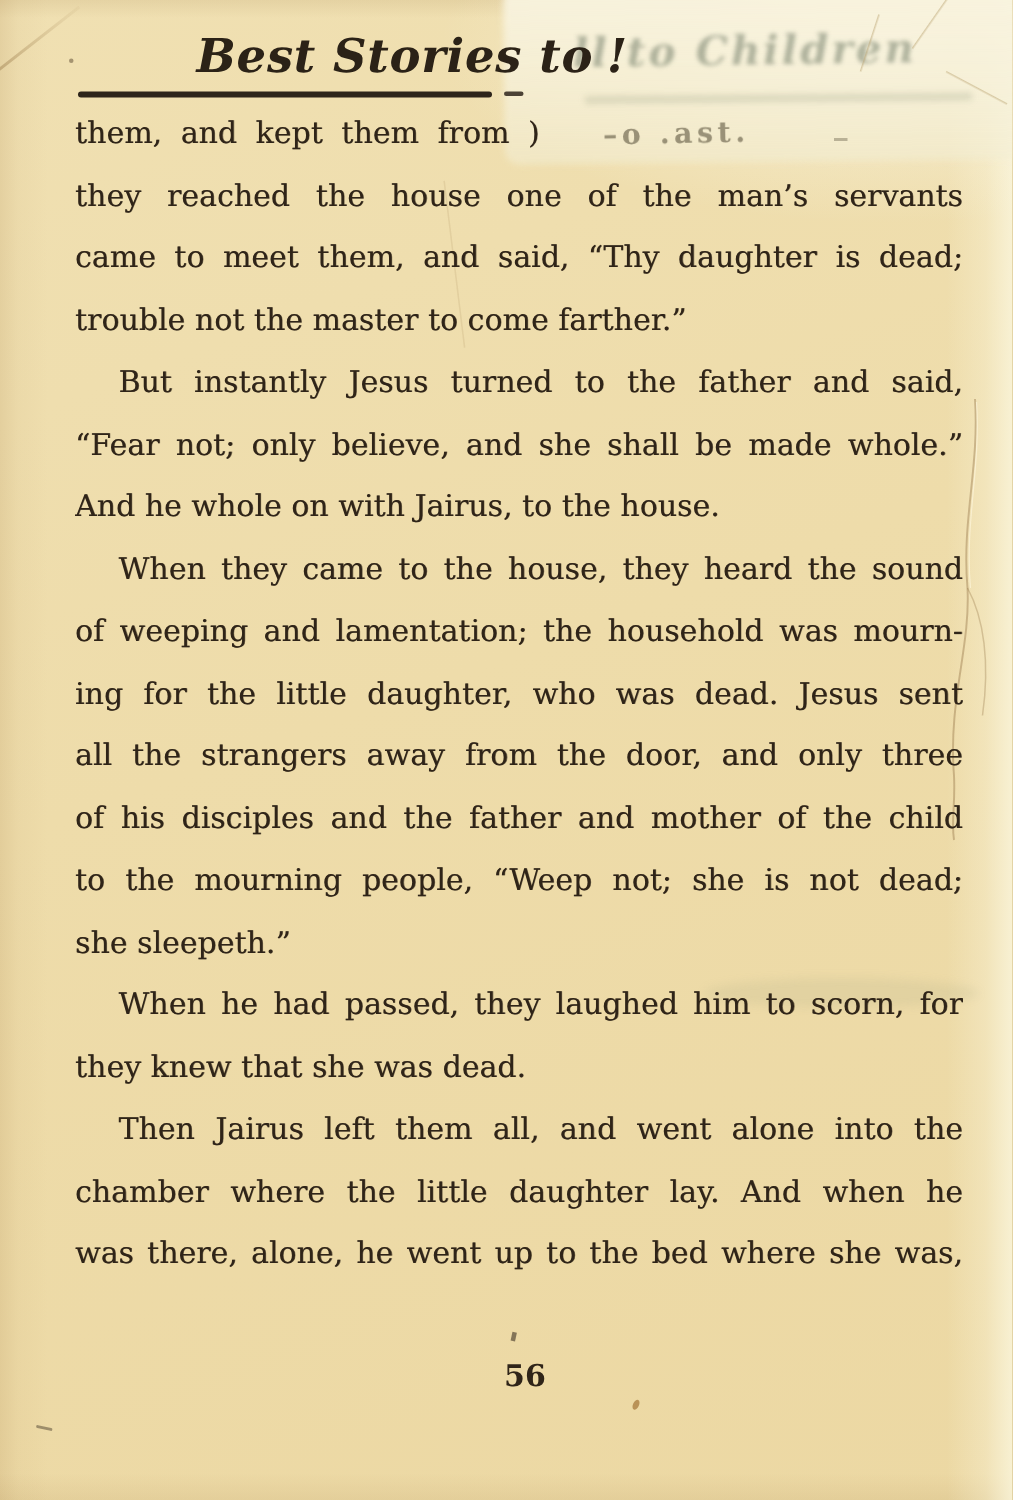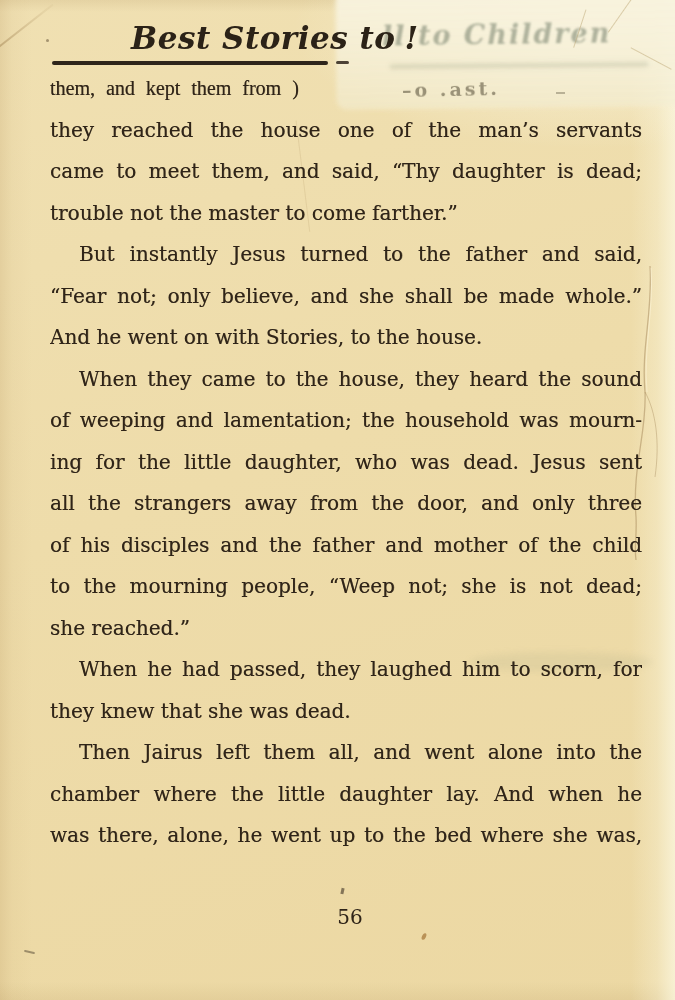--- a/index.html
+++ b/index.html
@@ -55,25 +55,25 @@
 
   
   .text-block {
     position:absolute; left:50px; top:68px; width:592px; z-index:3;
     font-size:20px; line-height:41.5px; color:#2f2418;
     text-shadow:0.35px 0 0.3px rgba(47,36,24,0.55);
   }
   .line { height:41.5px; overflow:hidden; text-align:justify; text-align-last:justify; }
   .line.indent { padding-left:29px; }
   .line.end { text-align-last:left; }
-  .line.partial { text-align-last:left; word-spacing:6px;font-family:Liberation Serif, serif; }
+  .line.partial { text-align-last:left; word-spacing:6px; }
 
   .page-number {
     position:absolute; left:50px; top:905px; width:600px; z-index:3;
-    text-align:center; font-size:20px; font-weight:400; color:#2f2418;
+    text-align:center; font-size:20px; font-weight:700; color:#2f2418;
   }
 
   
   .crease-tl { position:absolute; left:-4px; top:48px; width:72px; height:1.6px; z-index:2;
     background:linear-gradient(to right, rgba(151,119,70,0.45), rgba(151,119,70,0.05));
     transform:rotate(-38deg); transform-origin:left center; }
   .crease-mid { position:absolute; left:296px; top:120px; width:112px; height:1.2px; z-index:2;
     background:rgba(160,128,80,0.16); transform:rotate(83deg); transform-origin:left center; }
   .wrinkle { position:absolute; height:1.4px; background:rgba(187,166,116,0.5); z-index:2; filter:blur(0.4px); }
   .w1 { left:596px; top:8px;  width:58px; transform:rotate(-55deg); }
@@ -109,28 +109,28 @@
   <div class="rule"></div>
   <div class="rule-dash"></div>
 
   <div class="text-block">
     <div class="line partial">them, and kept them from )</div>
     <div class="line">they reached the house one of the man’s servants</div>
     <div class="line">came to meet them, and said, “Thy daughter is dead;</div>
     <div class="line end">trouble not the master to come farther.”</div>
     <div class="line indent">But instantly Jesus turned to the father and said,</div>
     <div class="line">“Fear not; only believe, and she shall be made whole.”</div>
-    <div class="line end">And he went on with Stories, to the house.</div>
+    <div class="line end">And he whole on with Jairus, to the house.</div>
     <div class="line indent">When they came to the house, they heard the sound</div>
     <div class="line">of weeping and lamentation; the household was mourn-</div>
     <div class="line">ing for the little daughter, who was dead.  Jesus sent</div>
     <div class="line">all the strangers away from the door, and only three</div>
     <div class="line">of his disciples and the father and mother of the child</div>
     <div class="line">to the mourning people, “Weep not; she is not dead;</div>
-    <div class="line end">she reached.”</div>
+    <div class="line end">she sleepeth.”</div>
     <div class="line indent">When he had passed, they laughed him to scorn, for</div>
     <div class="line end">they knew that she was dead.</div>
     <div class="line indent">Then Jairus left them all, and went alone into the</div>
     <div class="line">chamber where the little daughter lay.  And when he</div>
     <div class="line">was there, alone, he went up to the bed where she was,</div>
   </div>
 
   <div class="page-number">56</div>
 
   <div class="crease-tl"></div>

